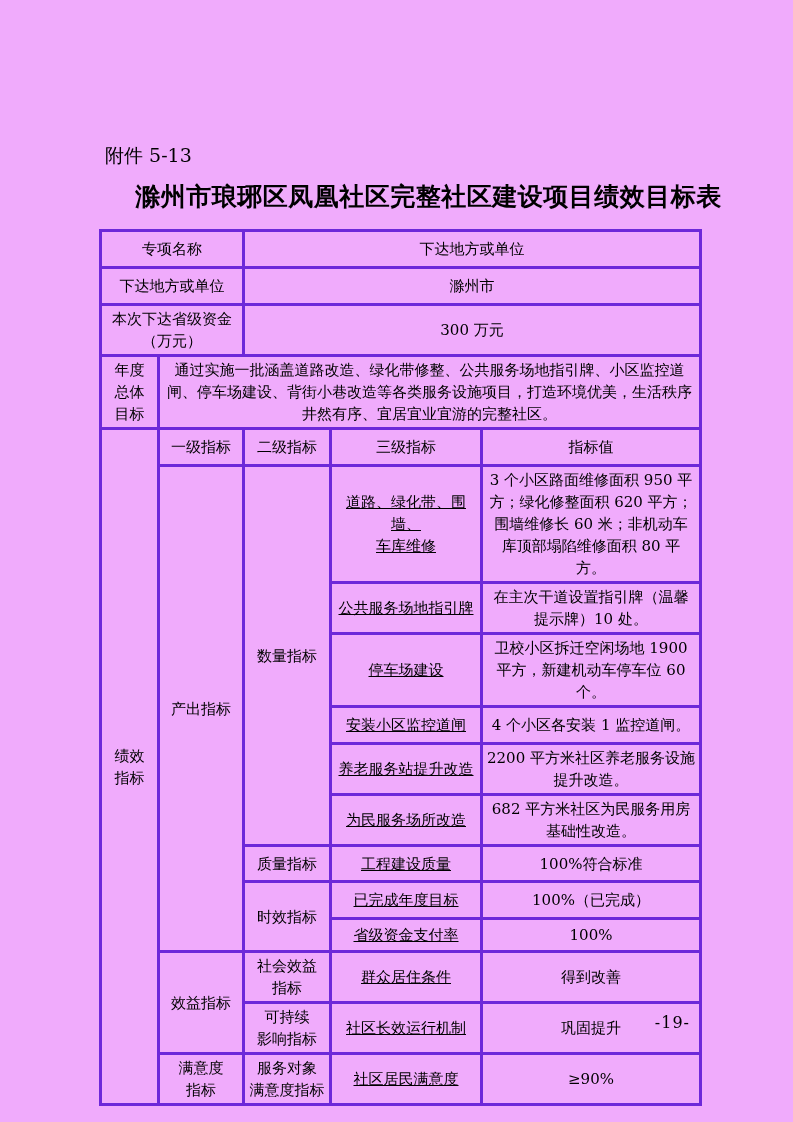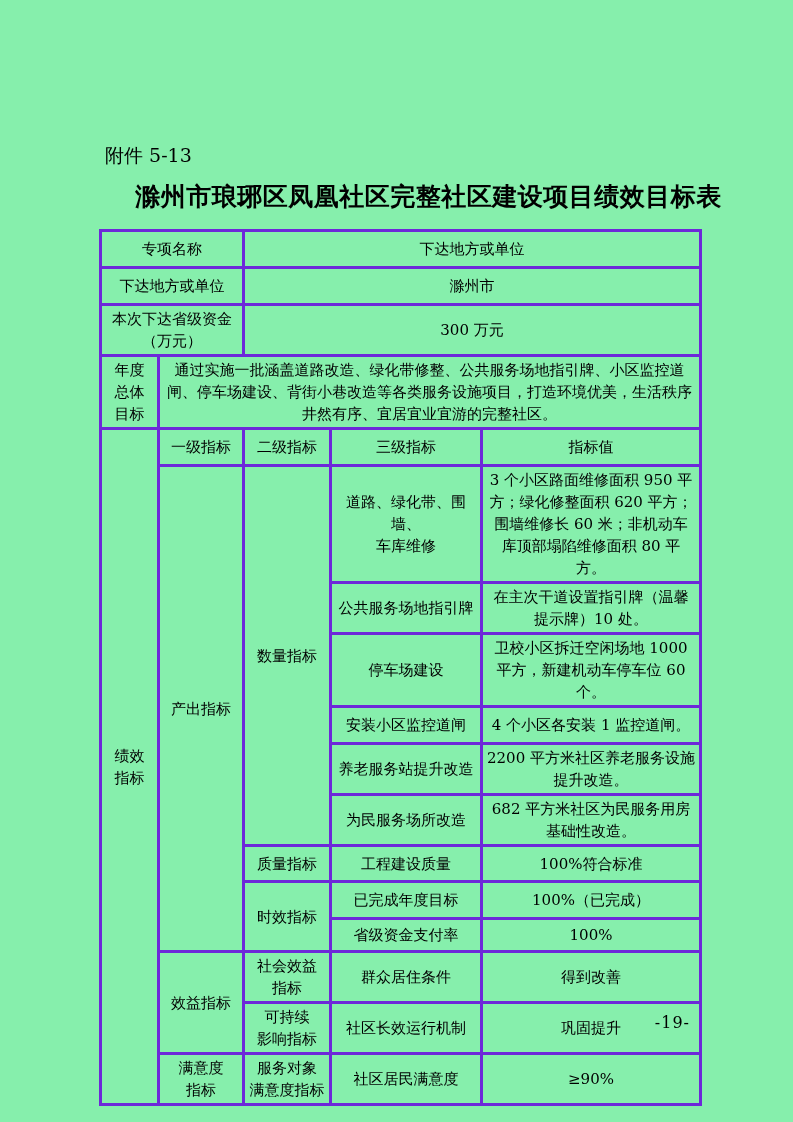--- a/index.html
+++ b/index.html
@@ -1,19 +1,19 @@
 <!DOCTYPE html>
 <html><head>
 <meta charset="utf-8">
 <style>
   html,body{margin:0;padding:0;background:#fff;}
   .sheet{
     position:relative;
     width:793px;height:1122px;
-    background:#86efac;
+    background:#f0abfc;
     font-family:"DejaVu Serif","Liberation Serif",serif;
     color:#000;
     overflow:hidden;
   }
   .attachment{
     position:absolute;left:105px;top:142px;
     font-size:19px;line-height:26px;
   }
   .doc-title{
     position:absolute;left:0;top:180px;width:100%;
@@ -36,21 +36,21 @@
   }
   td.lbl{padding:2px 4px;}
   td.goal{
     text-align:justify;
     line-height:23px;
     padding:3px 10px 3px 12px;
     white-space:normal;
     margin-left:36px;
   }
   td.val{padding:2px 5px;}
-  td.name{padding:2px 2px;}
+  td.name{padding:2px 2px;text-decoration:underline;}
   .pagenum{
     position:absolute;right:103px;top:1013px;
     font-size:16px;letter-spacing:1px;
   }
 </style>
 </head>
 <body>
 
 <div class="sheet">
 
@@ -104,21 +104,21 @@
       <td class="name">道路、绿化带、围墙、
 车库维修</td>
       <td class="val">3 个小区路面维修面积 950 平方；绿化修整面积 620 平方；围墙维修长 60 米；非机动车库顶部塌陷维修面积 80 平方。</td>
     </tr>
     <tr style="height:45px">
       <td class="name">公共服务场地指引牌</td>
       <td class="val">在主次干道设置指引牌（温馨提示牌）10 处。</td>
     </tr>
     <tr style="height:47px">
       <td class="name">停车场建设</td>
-      <td class="val">卫校小区拆迁空闲场地 1000 平方，新建机动车停车位 60 个。</td>
+      <td class="val">卫校小区拆迁空闲场地 1900 平方，新建机动车停车位 60 个。</td>
     </tr>
     <tr style="height:37px">
       <td class="name">安装小区监控道闸</td>
       <td class="val">4 个小区各安装 1 监控道闸。</td>
     </tr>
     <tr style="height:45px">
       <td class="name">养老服务站提升改造</td>
       <td class="val">2200 平方米社区养老服务设施提升改造。</td>
     </tr>
     <tr style="height:45px">

